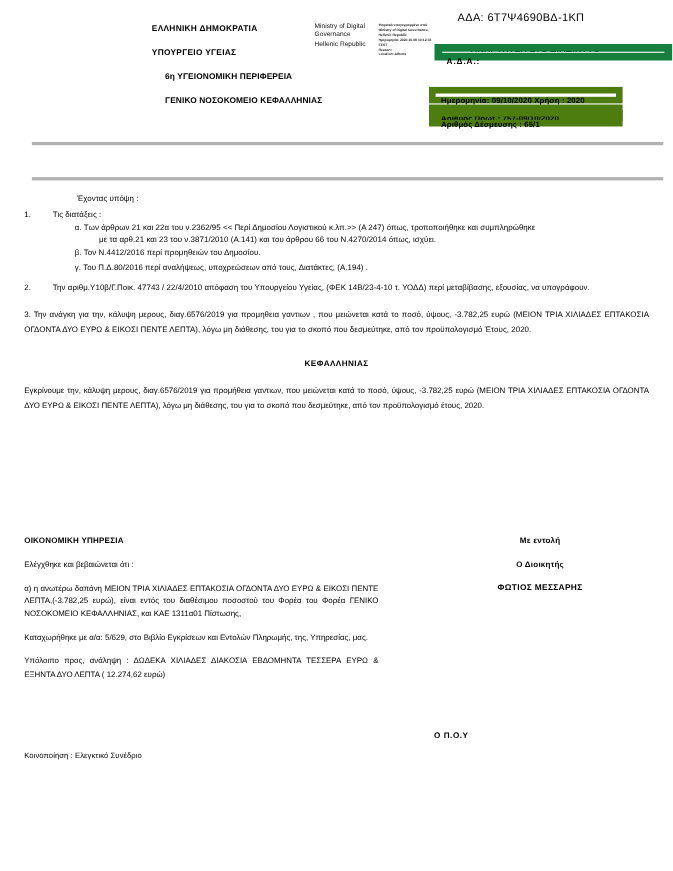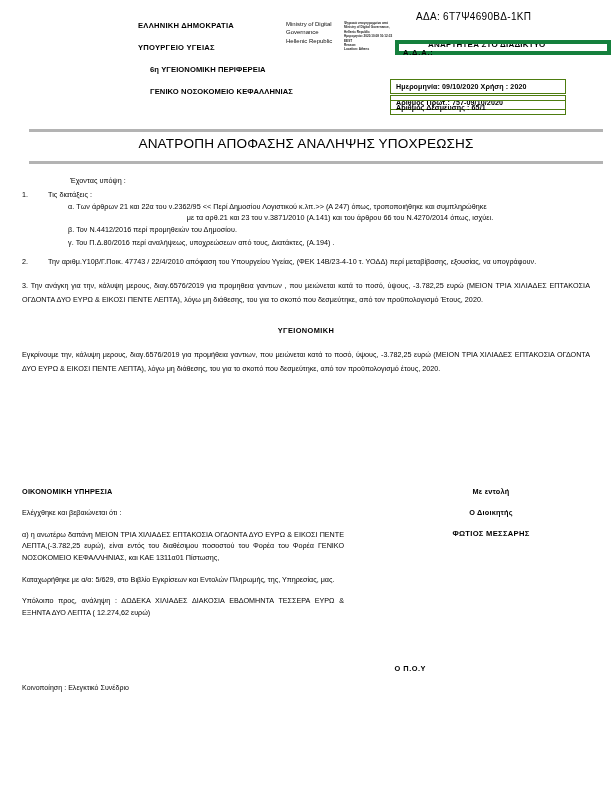--- a/index.html
+++ b/index.html
@@ -94,39 +94,39 @@
     margin-top: 16px;
   }
 
   
   .ada-box {
     position: absolute;
     left: 395px;
     top: 40px;
     width: 216px;
     height: 15px;
-    border: 4px solid #15803d;
+    border: 7px solid #15803d;
     box-sizing: border-box;
   }
   .ada-box-label {
     position: absolute;
     left: 4px;
     top: 3.5px;
     font-size: 7.5px;
     font-weight: bold;
     letter-spacing: 0.8px;
   }
 
   
   .info-box {
     position: absolute;
     left: 390px;
     width: 176px;
     height: 15px;
-    border: 1px solid #4d7c0f;
+    border: 6px solid #4d7c0f;
     box-sizing: border-box;
   }
   .info-box .txt {
     position: absolute;
     left: 5px;
     top: 3.4px;
     font-size: 7.1px;
     font-weight: bold;
     letter-spacing: 0.1px;
     white-space: nowrap;
@@ -174,21 +174,21 @@
   }
   .num-item .num {
     width: 26px;
     flex: 0 0 26px;
   }
   .num-item .body { flex: 1; }
   .sub {
     margin-left: 46px;
     margin-bottom: 2.5px;
   }
-  .sub .cont { display: block; margin-left: 22px; text-align: center; }
+  .sub .cont { display: block; margin-left: 22px; }
   .para {
     margin-top: 11px;
     text-align: justify;
     line-height: 1.95;
   }
 
   .decide-head {
     margin-top: 19px;
     text-align: center;
     font-size: 7.4px;
@@ -306,21 +306,20 @@
     </div>
     <div class="info-box" id="info-prot">
       <span class="txt">Αριθμός Πρωτ.: 757-09/10/2020</span>
     </div>
     <div class="info-box" id="info-comm">
       <span class="txt">Αριθμός Δέσμευσης : 65/1</span>
     </div>
   </div>
 
   <div class="rule" id="rule-top"></div>
-  <div class="doc-title">ΑΝΑΤΡΟΠΗ ΑΠΟΦΑΣΗΣ ΑΝΑΛΗΨΗΣ ΥΠΟΧΡΕΩΣΗΣ</div>
   <div class="rule" id="rule-bottom"></div>
 
   <div class="body-wrap">
 
     <div class="line lead">Έχοντας υπόψη :</div>
 
     <div class="num-item line">
       <span class="num">1.</span>
       <span class="body">Τις διατάξεις :</span>
     </div>
@@ -339,21 +338,21 @@
       <span>Του Π.Δ.80/2016 περί αναλήψεως, υποχρεώσεων από τους, Διατάκτες, (Α.194) .</span>
     </div>
 
     <div class="num-item line" style="margin-top:9px;">
       <span class="num">2.</span>
       <span class="body">Την αριθμ.Υ10β/Γ.Ποικ. 47743 / 22/4/2010 απόφαση  του Υπουργείου Υγείας, (ΦΕΚ 14Β/23-4-10 τ. ΥΟΔΔ) περί μεταβίβασης, εξουσίας, να υπογράφουν.</span>
     </div>
 
     <div class="line para">3. Την ανάγκη για την, κάλυψη μερους, διαγ.6576/2019 για προμηθεια γαντιων , που μειώνεται κατά το ποσό, ύψους, -3.782,25 ευρώ (ΜΕΙΟΝ ΤΡΙΑ ΧΙΛΙΑΔΕΣ  ΕΠΤΑΚΟΣΙΑ ΟΓΔΟΝΤΑ ΔΥΟ ΕΥΡΩ &amp; ΕΙΚΟΣΙ ΠΕΝΤΕ ΛΕΠΤΑ), λόγω μη διάθεσης, του για το σκοπό που δεσμεύτηκε, από τον προϋπολογισμό Έτους, 2020.</div>
 
-    <div class="decide-head">ΥΓΕΙΟΝΟΜΙΚΗ</div>
+    <div class="decide-head">ΚΕΦΑΛΛΗΝΙΑΣ</div>
     <div class="decide-body">Εγκρίνουμε την, κάλυψη μερους, διαγ.6576/2019 για προμήθεια γαντιων, που μειώνεται κατά το ποσό, ύψους, -3.782,25 ευρώ (ΜΕΙΟΝ ΤΡΙΑ ΧΙΛΙΑΔΕΣ  ΕΠΤΑΚΟΣΙΑ ΟΓΔΟΝΤΑ ΔΥΟ ΕΥΡΩ &amp; ΕΙΚΟΣΙ ΠΕΝΤΕ ΛΕΠΤΑ), λόγω μη διάθεσης, του για το σκοπό που δεσμεύτηκε, από τον προϋπολογισμό έτους, 2020.</div>
   </div>
 
   <div class="cols">
 
     <div class="col-left">
       <div class="col-head">ΟΙΚΟΝΟΜΙΚΗ ΥΠΗΡΕΣΙΑ</div>
       <p>Ελέγχθηκε και βεβαιώνεται ότι :</p>
       <p class="just">α) η ανωτέρω δαπάνη ΜΕΙΟΝ ΤΡΙΑ ΧΙΛΙΑΔΕΣ  ΕΠΤΑΚΟΣΙΑ ΟΓΔΟΝΤΑ ΔΥΟ ΕΥΡΩ  &amp;  ΕΙΚΟΣΙ  ΠΕΝΤΕ  ΛΕΠΤΑ,(-3.782,25  ευρώ), είναι  εντός  του διαθέσιμου ποσοστού του Φορέα  του Φορέα ΓΕΝΙΚΟ  ΝΟΣΟΚΟΜΕΙΟ ΚΕΦΑΛΛΗΝΙΑΣ, και ΚΑΕ 1311α01 Πίστωσης,</p>
       <p class="just">Καταχωρήθηκε  με  α/α:  5/629,  στο  Βιβλίο  Εγκρίσεων  και  Εντολών Πληρωμής, της, Υπηρεσίας, μας.</p>

